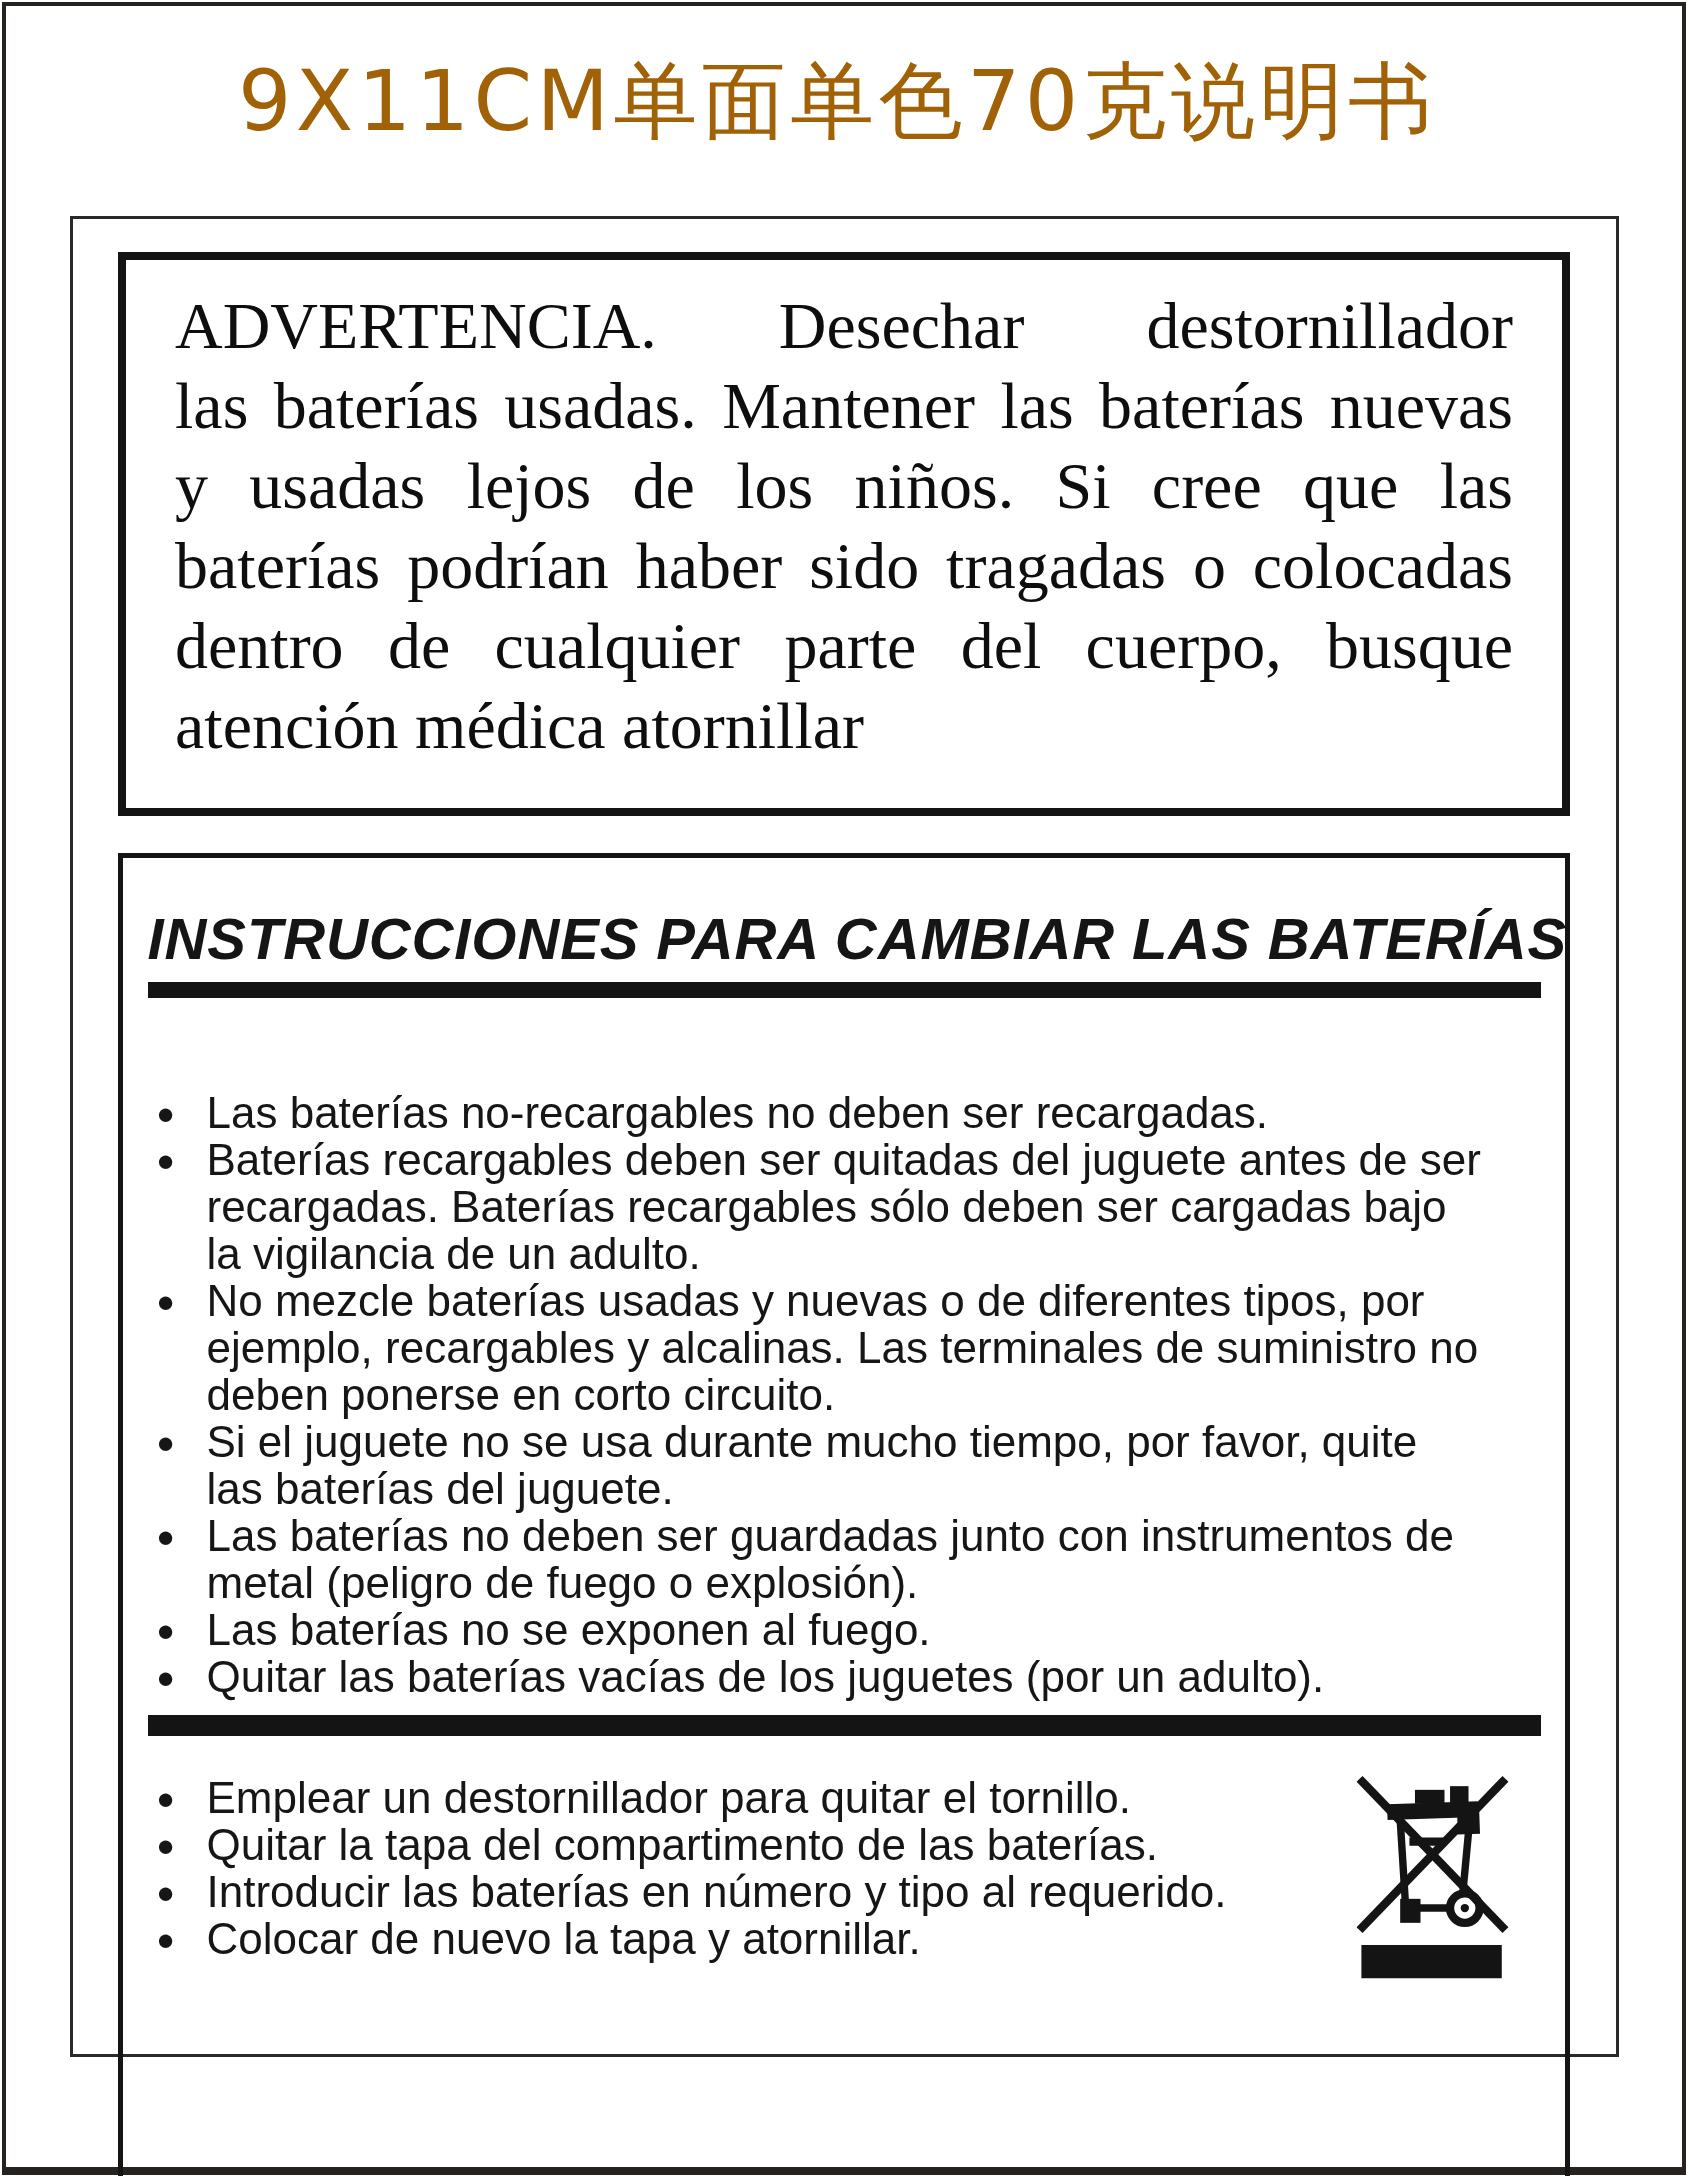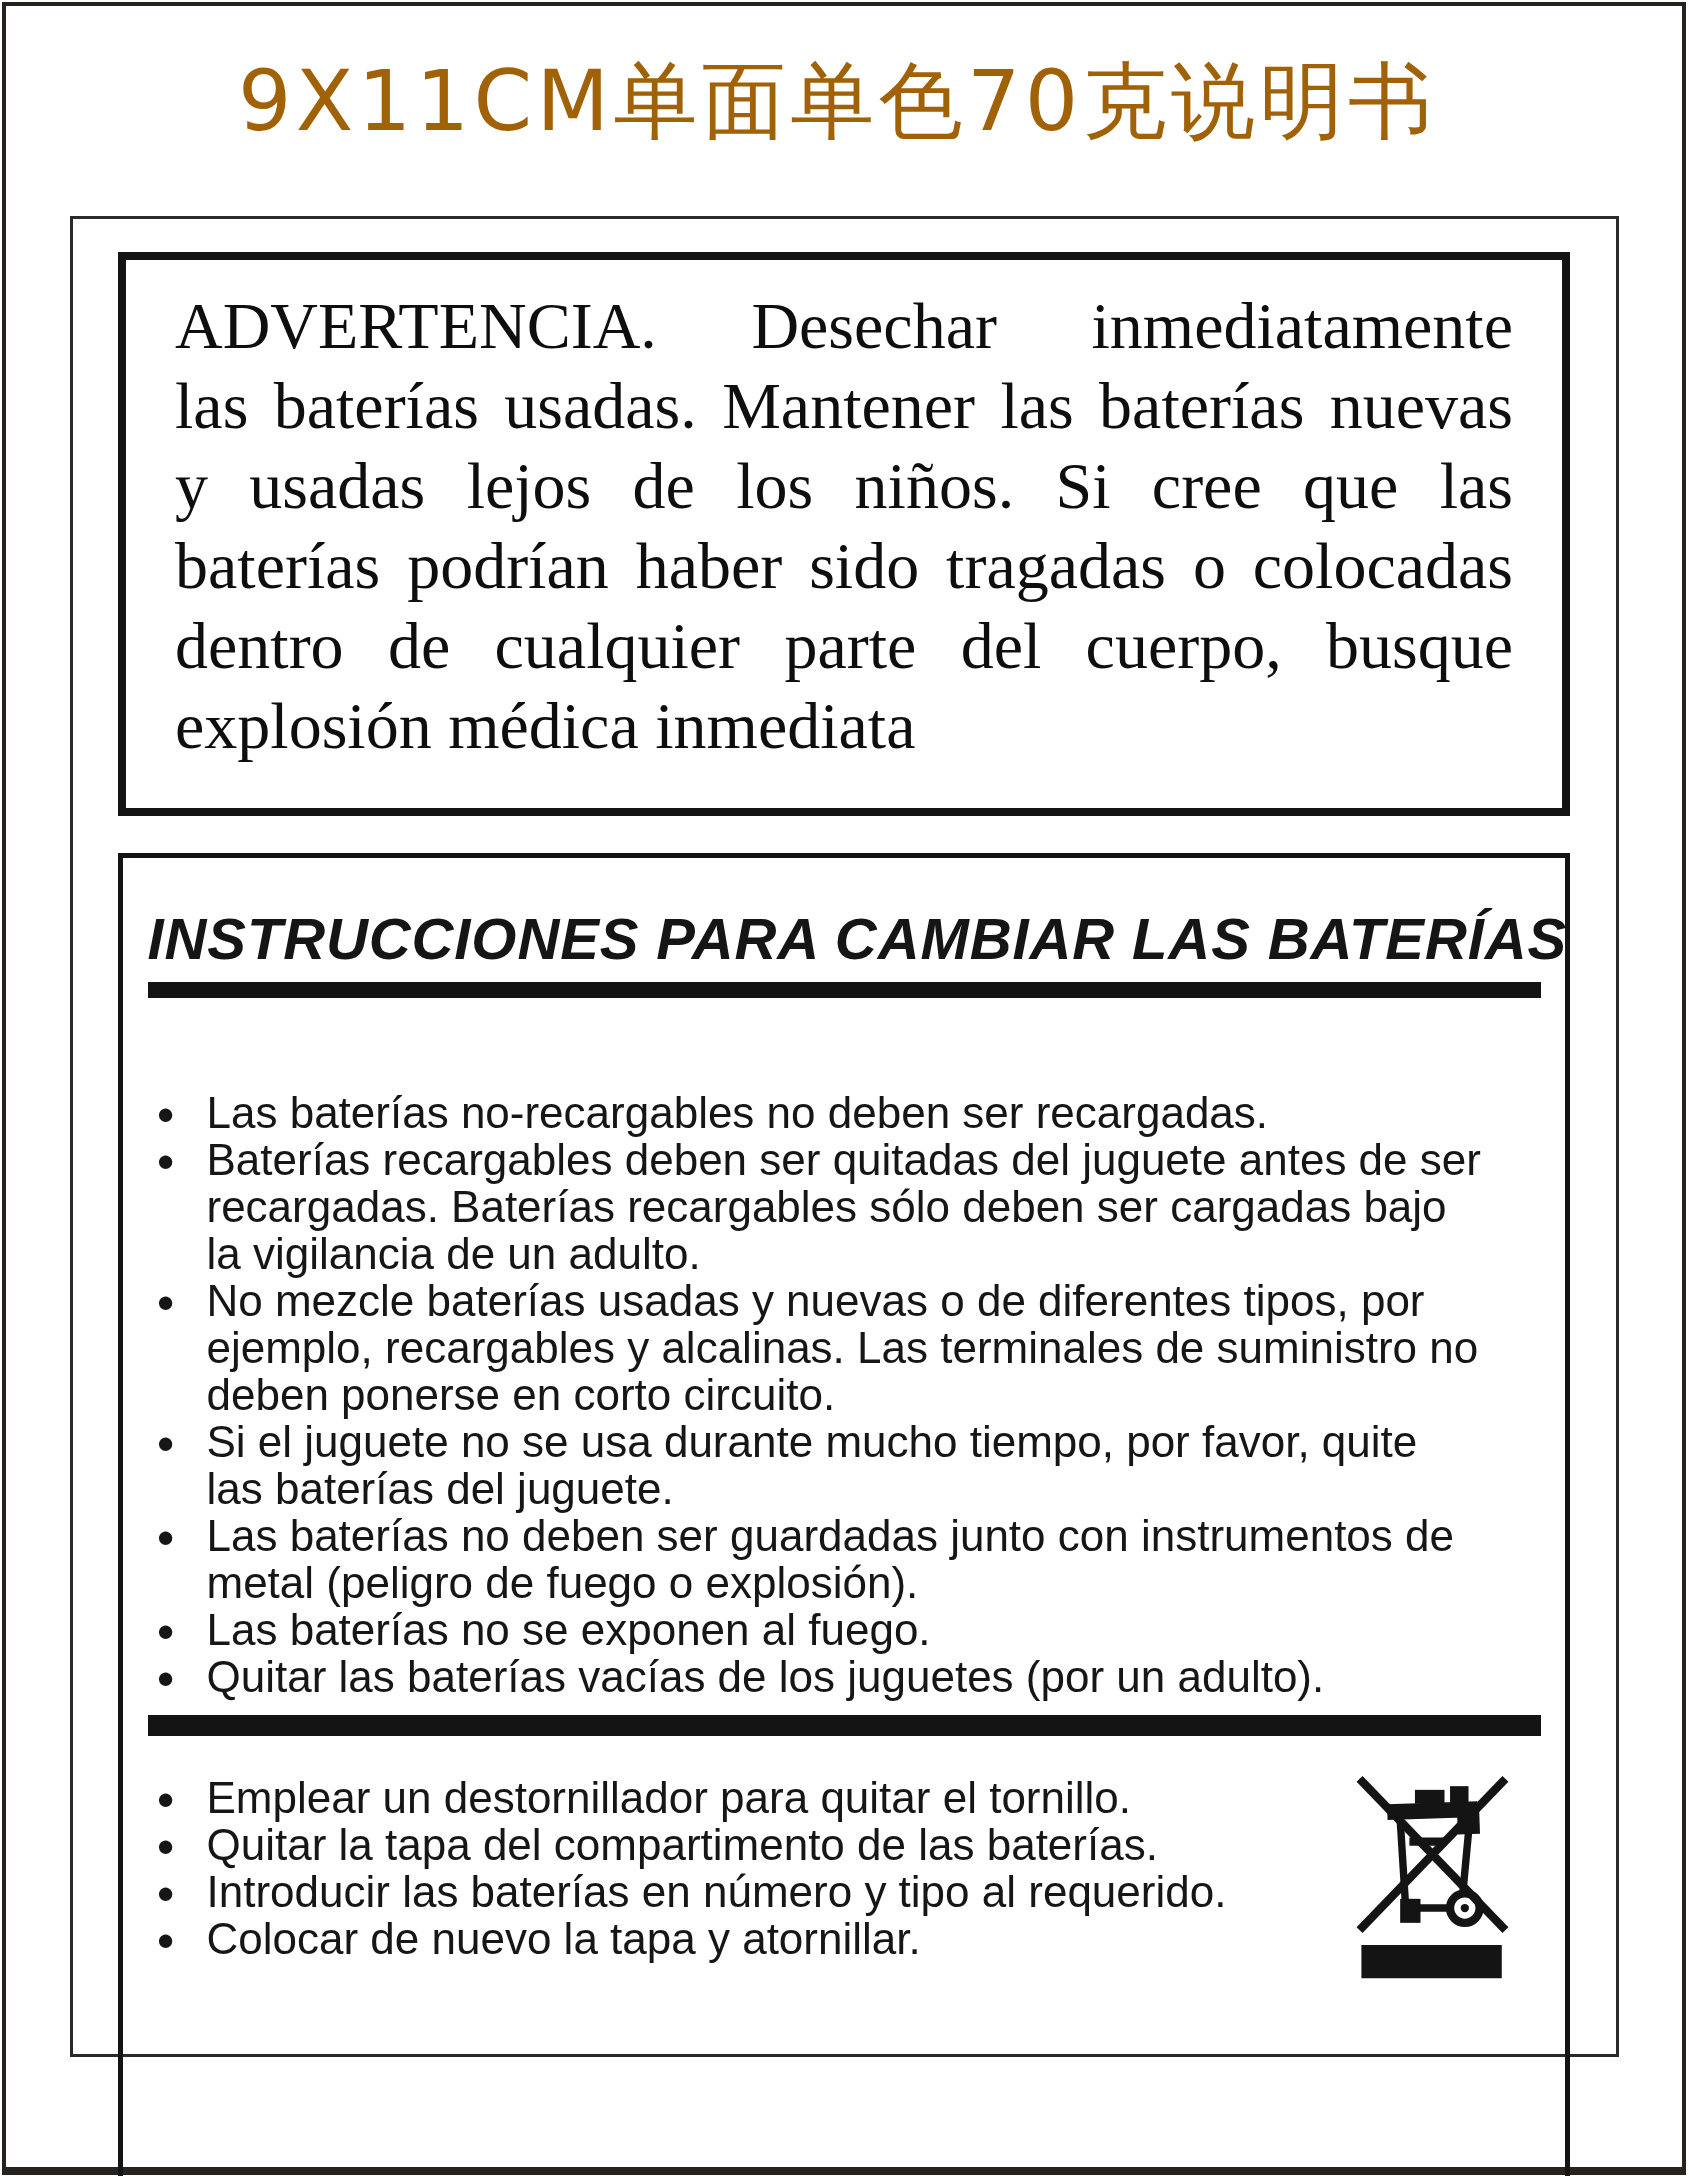--- a/index.html
+++ b/index.html
@@ -129,26 +129,26 @@
 
 <div class="sheet">
 
   <div class="page-border"></div>
 
   <div class="page-title">9X11CM单面单色70克说明书</div>
 
   <div class="outer-frame"></div>
 
   <div class="warning-box">
-    <div class="warning-line"><b>ADVERTENCIA</b><span>. Desechar inmediatamente</span></div>
+    <div class="warning-line"><b>ADVERTENCIA</b><span>. Desechar destornillador</span></div>
     <div class="warning-line">las baterías usadas. Mantener las baterías nuevas</div>
     <div class="warning-line">y usadas lejos de los niños. Si cree que las</div>
     <div class="warning-line">baterías podrían haber sido tragadas o colocadas</div>
     <div class="warning-line">dentro de cualquier parte del cuerpo, busque</div>
-    <div class="warning-line last">explosión médica inmediata</div>
+    <div class="warning-line last">atención médica atornillar</div>
   </div>
 
   <div class="instructions-box">
 
     <div class="instructions-heading">INSTRUCCIONES PARA CAMBIAR LAS BATERÍAS</div>
     <div class="heading-bar"></div>
 
     <ul class="rules">
       <li>Las baterías no-recargables no deben ser recargadas.</li>
       <li>Baterías recargables deben ser quitadas del juguete antes de ser recargadas. Baterías recargables sólo deben ser cargadas bajo la vigilancia de un adulto.</li>

